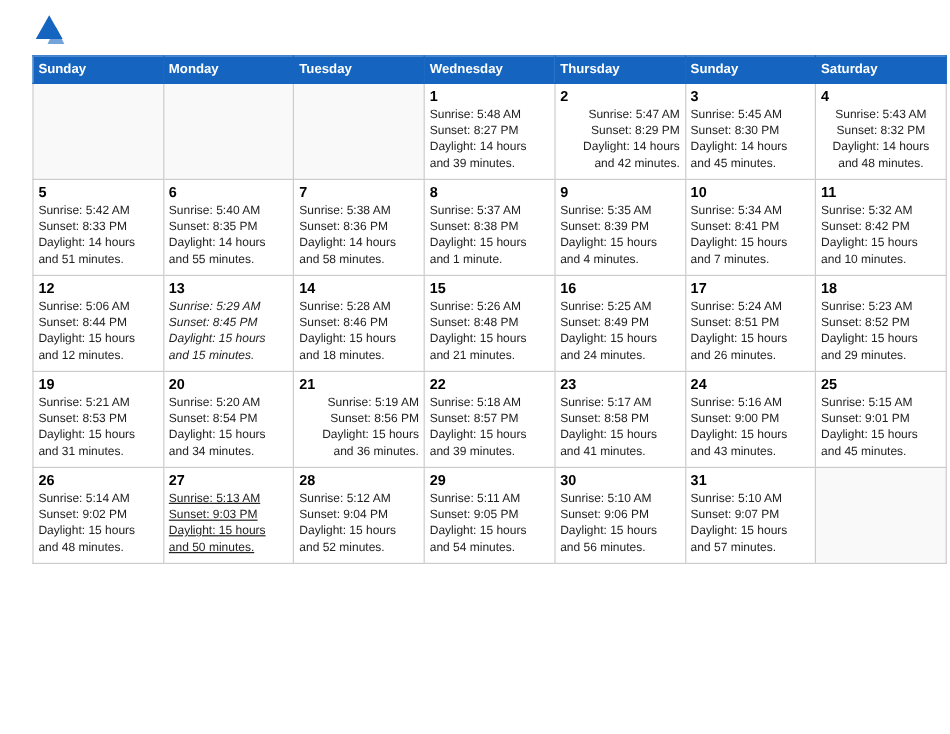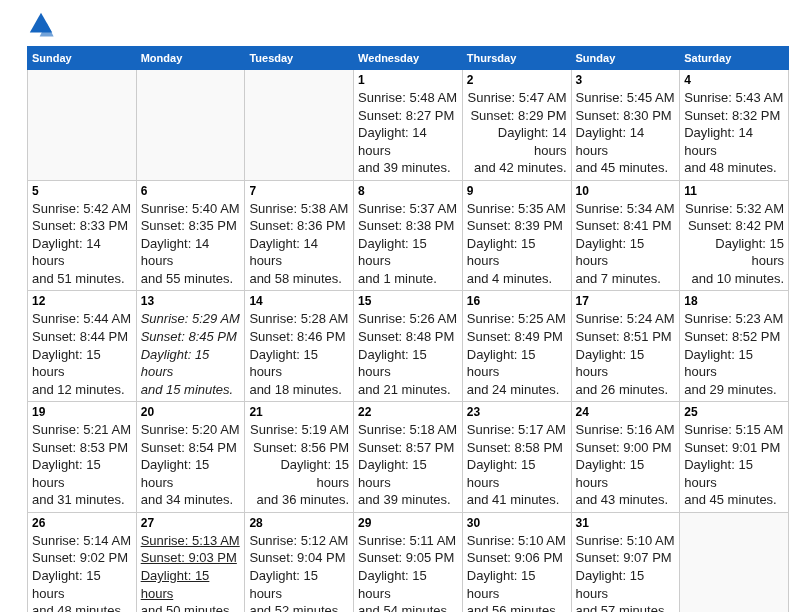--- a/index.html
+++ b/index.html
@@ -64,21 +64,21 @@
       padding: 3px 4px;
       width: calc(100% / 7);
       height: 80px;
     }
     .day-num {
       font-size: 12px;
       font-weight: bold;
       margin-bottom: 2px;
     }
     .day-info {
-      font-size: 13px;
+      font-size: 10px;
       color: #222;
       line-height: 1.35;
     }
     .empty {
       background: #f9f9f9;
     }
     tbody tr:nth-child(even) td {
       background: #fff;
     }
     tbody tr td {
@@ -139,21 +139,21 @@
           </td>
           <td>
             <div class="day-num">3</div>
             <div class="day-info" style="white-space: pre-line;">Sunrise: 5:45 AM
 Sunset: 8:30 PM
 Daylight: 14 hours
 and 45 minutes.</div>
           </td>
           <td>
             <div class="day-num">4</div>
-            <div class="day-info" style="white-space: pre-line;">Sunrise: 5:43 AM
+            <div class="day-info" style="white-space: pre-line; text-align: center;">Sunrise: 5:43 AM
 Sunset: 8:32 PM
 Daylight: 14 hours
 and 48 minutes.</div>
           </td>
         </tr>
         <tr>
           <td>
             <div class="day-num">5</div>
             <div class="day-info" style="white-space: pre-line;">Sunrise: 5:42 AM
 Sunset: 8:33 PM
@@ -190,30 +190,30 @@
           </td>
           <td>
             <div class="day-num">10</div>
             <div class="day-info" style="white-space: pre-line;">Sunrise: 5:34 AM
 Sunset: 8:41 PM
 Daylight: 15 hours
 and 7 minutes.</div>
           </td>
           <td>
             <div class="day-num">11</div>
-            <div class="day-info" style="white-space: pre-line; text-align: right;">Sunrise: 5:32 AM
+            <div class="day-info" style="white-space: pre-line;">Sunrise: 5:32 AM
 Sunset: 8:42 PM
 Daylight: 15 hours
 and 10 minutes.</div>
           </td>
         </tr>
         <tr>
           <td>
             <div class="day-num">12</div>
-            <div class="day-info" style="white-space: pre-line;">Sunrise: 5:44 AM
+            <div class="day-info" style="white-space: pre-line;">Sunrise: 5:06 AM
 Sunset: 8:44 PM
 Daylight: 15 hours
 and 12 minutes.</div>
           </td>
           <td>
             <div class="day-num">13</div>
             <div class="day-info" style="white-space: pre-line; font-style: italic;">Sunrise: 5:29 AM
 Sunset: 8:45 PM
 Daylight: 15 hours
 and 15 minutes.</div>

